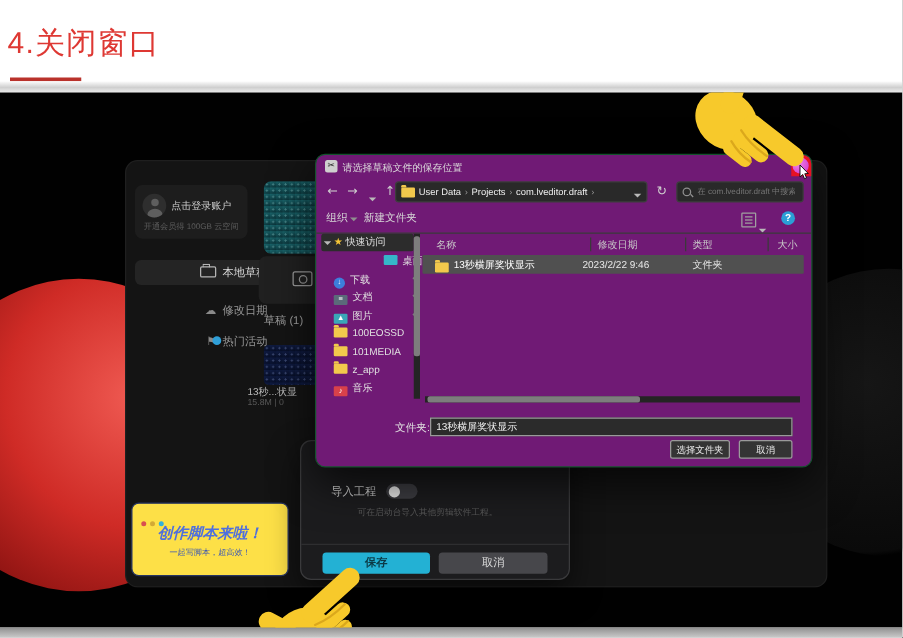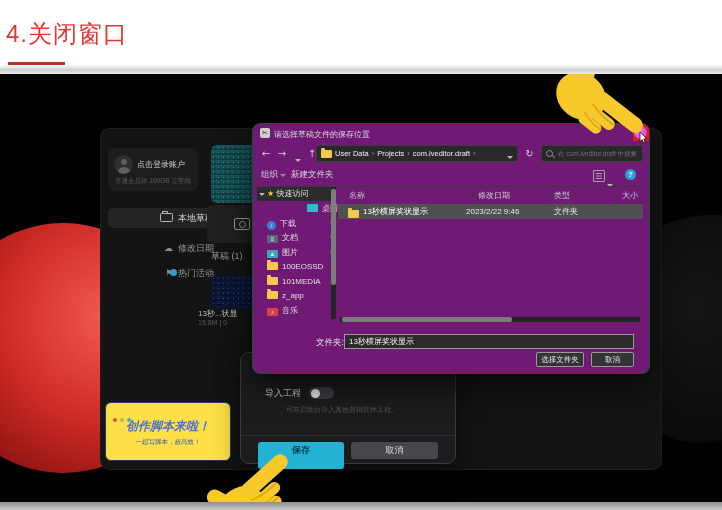--- a/index.html
+++ b/index.html
@@ -34,21 +34,21 @@
   .thumb{position:absolute;border-radius:6px;background-size:5px 5px;}
   .cam{display:inline-block;width:14px;height:10px;border:1px solid #9a9a9a;border-radius:2px;position:relative;}
   .cam::before{content:"";position:absolute;left:3.5px;top:1.5px;width:5px;height:5px;border:1px solid #9a9a9a;border-radius:50%;}
   .banner{position:absolute;left:4px;top:273px;width:124px;height:57px;background:#fde047;border:1px solid #273560;border-radius:6px;}
   .bdot{display:inline-block;width:4px;height:4px;border-radius:50%;margin-right:3px;}
   
   .setdlg{position:absolute;left:240px;top:278px;width:214px;height:110px;background:#1c1c1e;
           border:1px solid #3a3a3c;border-radius:9px;z-index:5;box-shadow:0 10px 24px rgba(0,0,0,.55);}
   .toggle{position:absolute;width:25px;height:12px;border-radius:6px;background:#3e3e43;}
   .knob{position:absolute;left:1.5px;top:1.5px;width:9px;height:9px;border-radius:50%;background:#ececec;}
-  .btn-save{position:absolute;left:17px;top:89px;width:86px;height:27px;background:#23b1d4;border-radius:3px;
+  .btn-save{position:absolute;left:17px;top:89px;width:86px;height:17px;background:#23b1d4;border-radius:3px;
           color:#0b3a46;font-size:9px;font-weight:bold;text-align:center;line-height:17px;}
   .btn-gray{position:absolute;left:110px;top:89px;width:87px;height:17px;background:#47474b;border-radius:3px;
           color:#dcdcdc;font-size:9px;text-align:center;line-height:17px;}
   
   .fdlg{position:absolute;left:252px;top:49px;width:396px;height:249px;background:#701a75;
         border:1px solid #14532d;border-radius:8px;z-index:10;box-shadow:0 12px 34px rgba(0,0,0,.7);}
   .fd-title{position:absolute;left:21px;top:5px;font-size:8px;color:#dcdcdc;}
   .fd-appico{position:absolute;left:7px;top:4px;width:10px;height:10px;border-radius:2px;background:#cfcfcf;
         font-size:7px;line-height:10px;text-align:center;color:#222;}
   .fd-close{position:absolute;left:380px;top:0;width:16px;height:17px;background:#e81123;border-radius:0 7px 0 0;}

